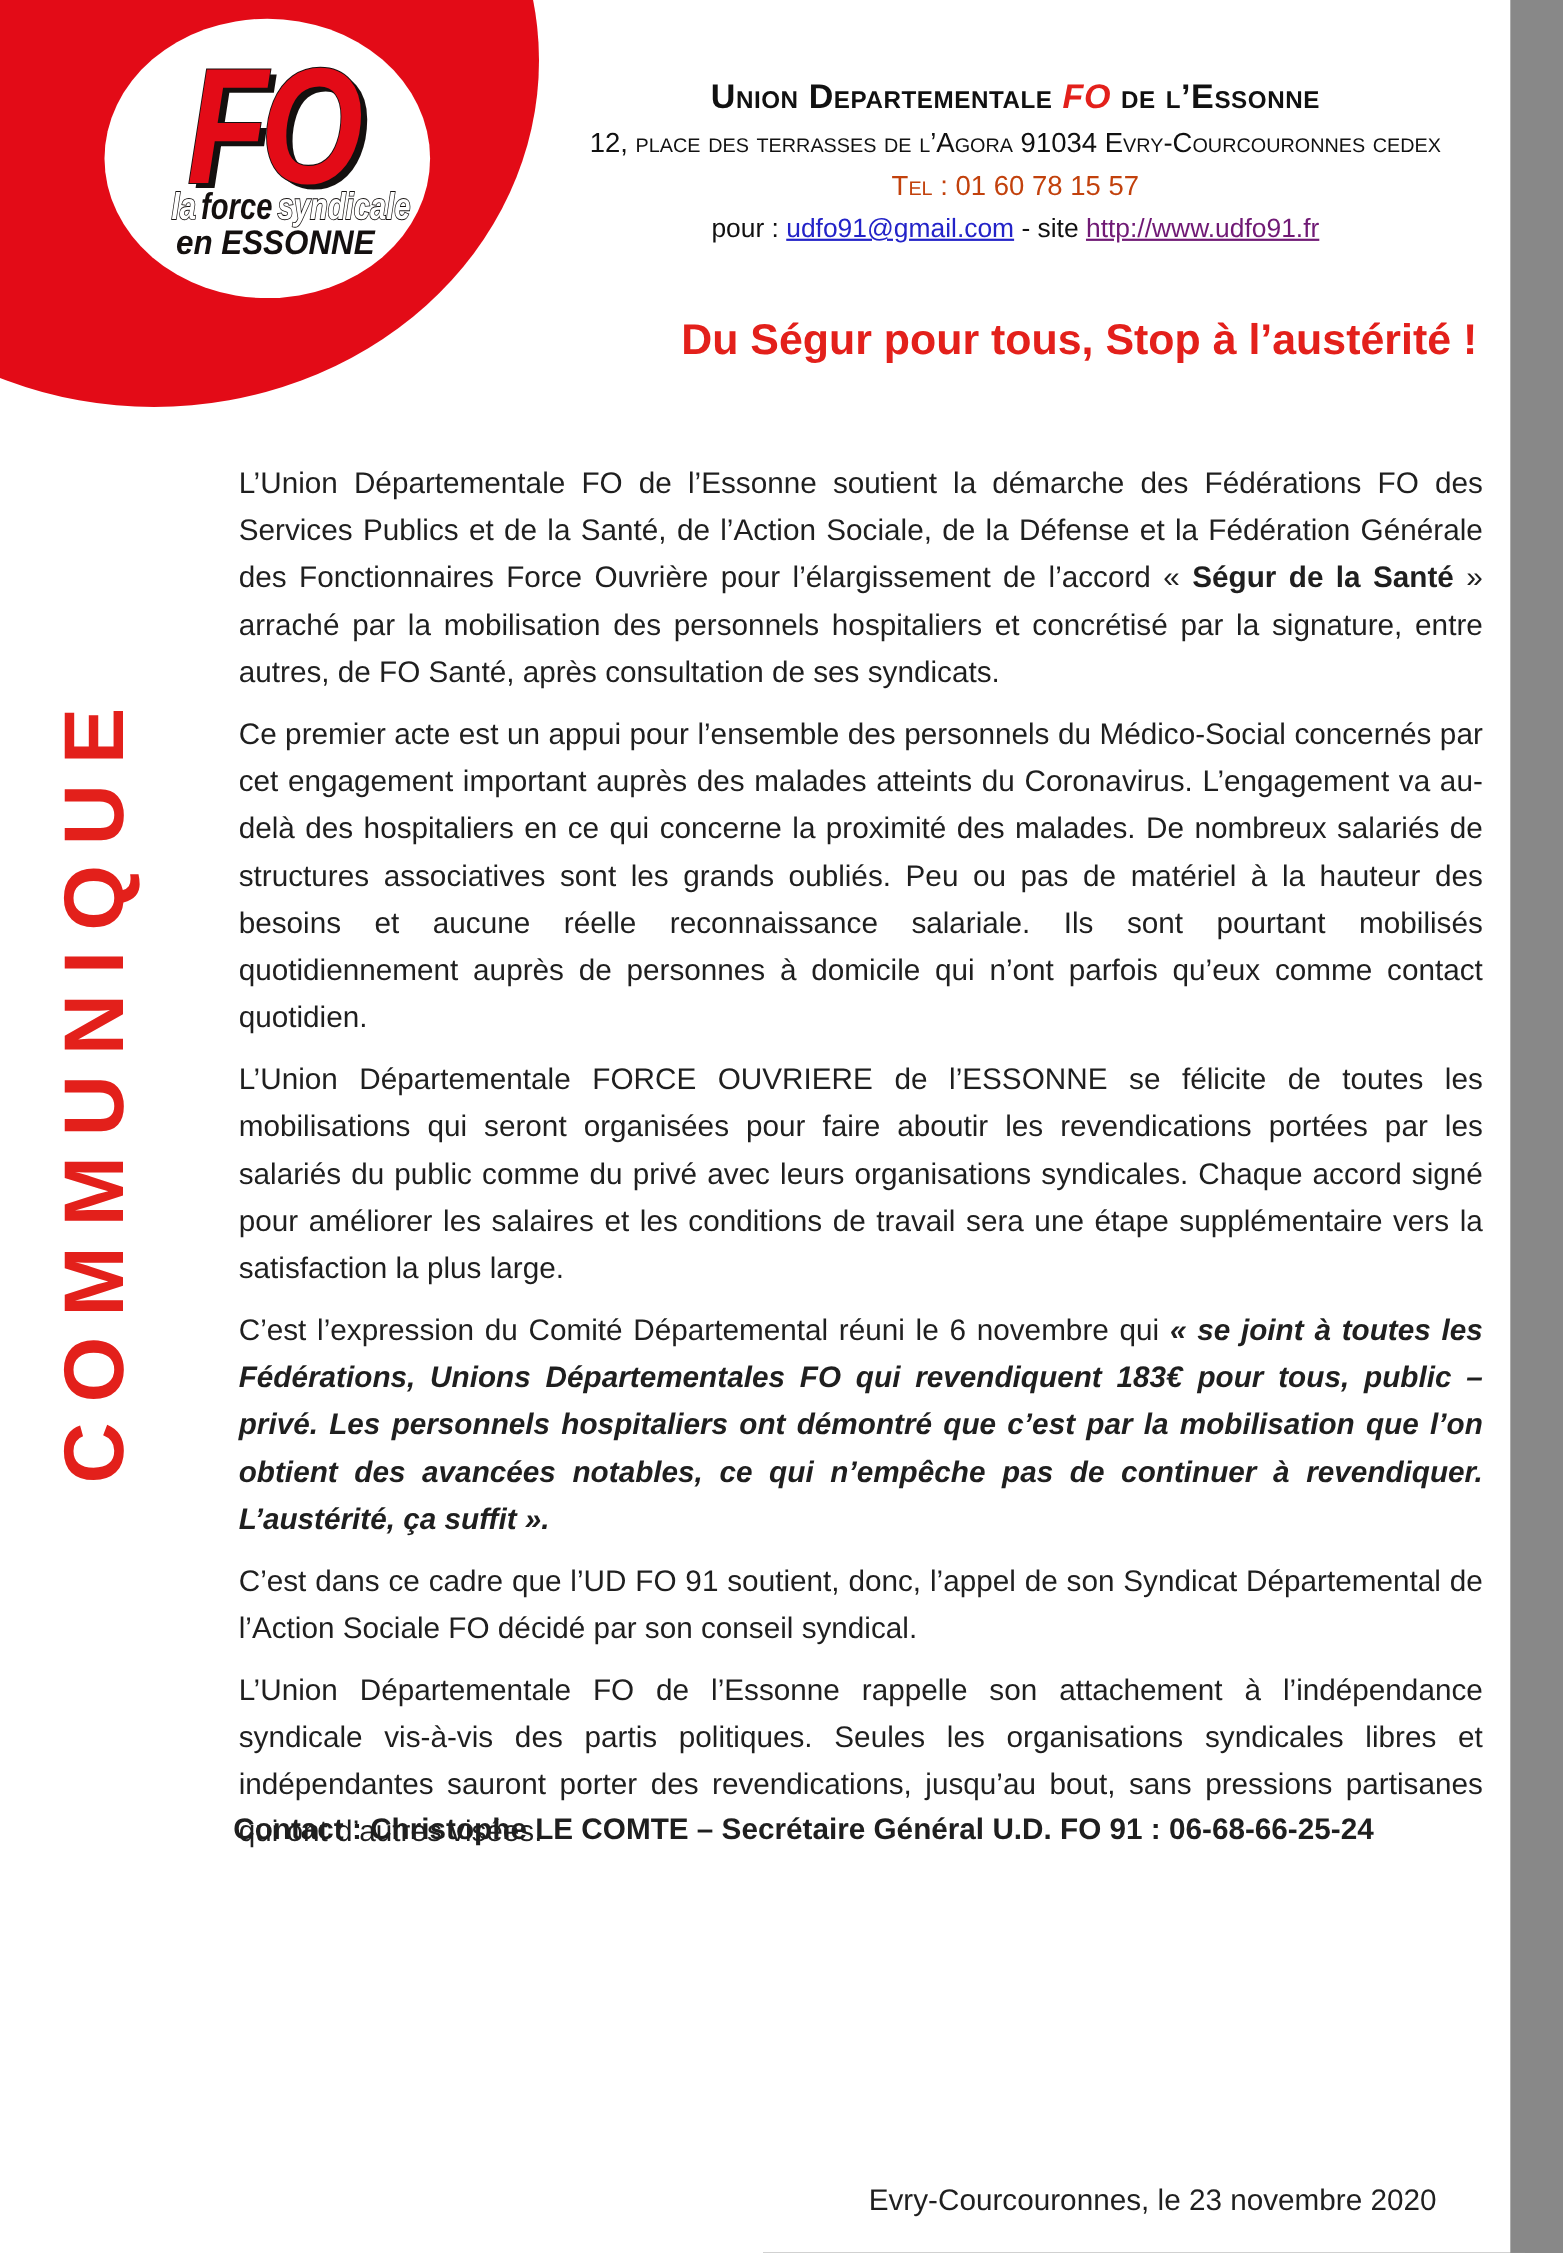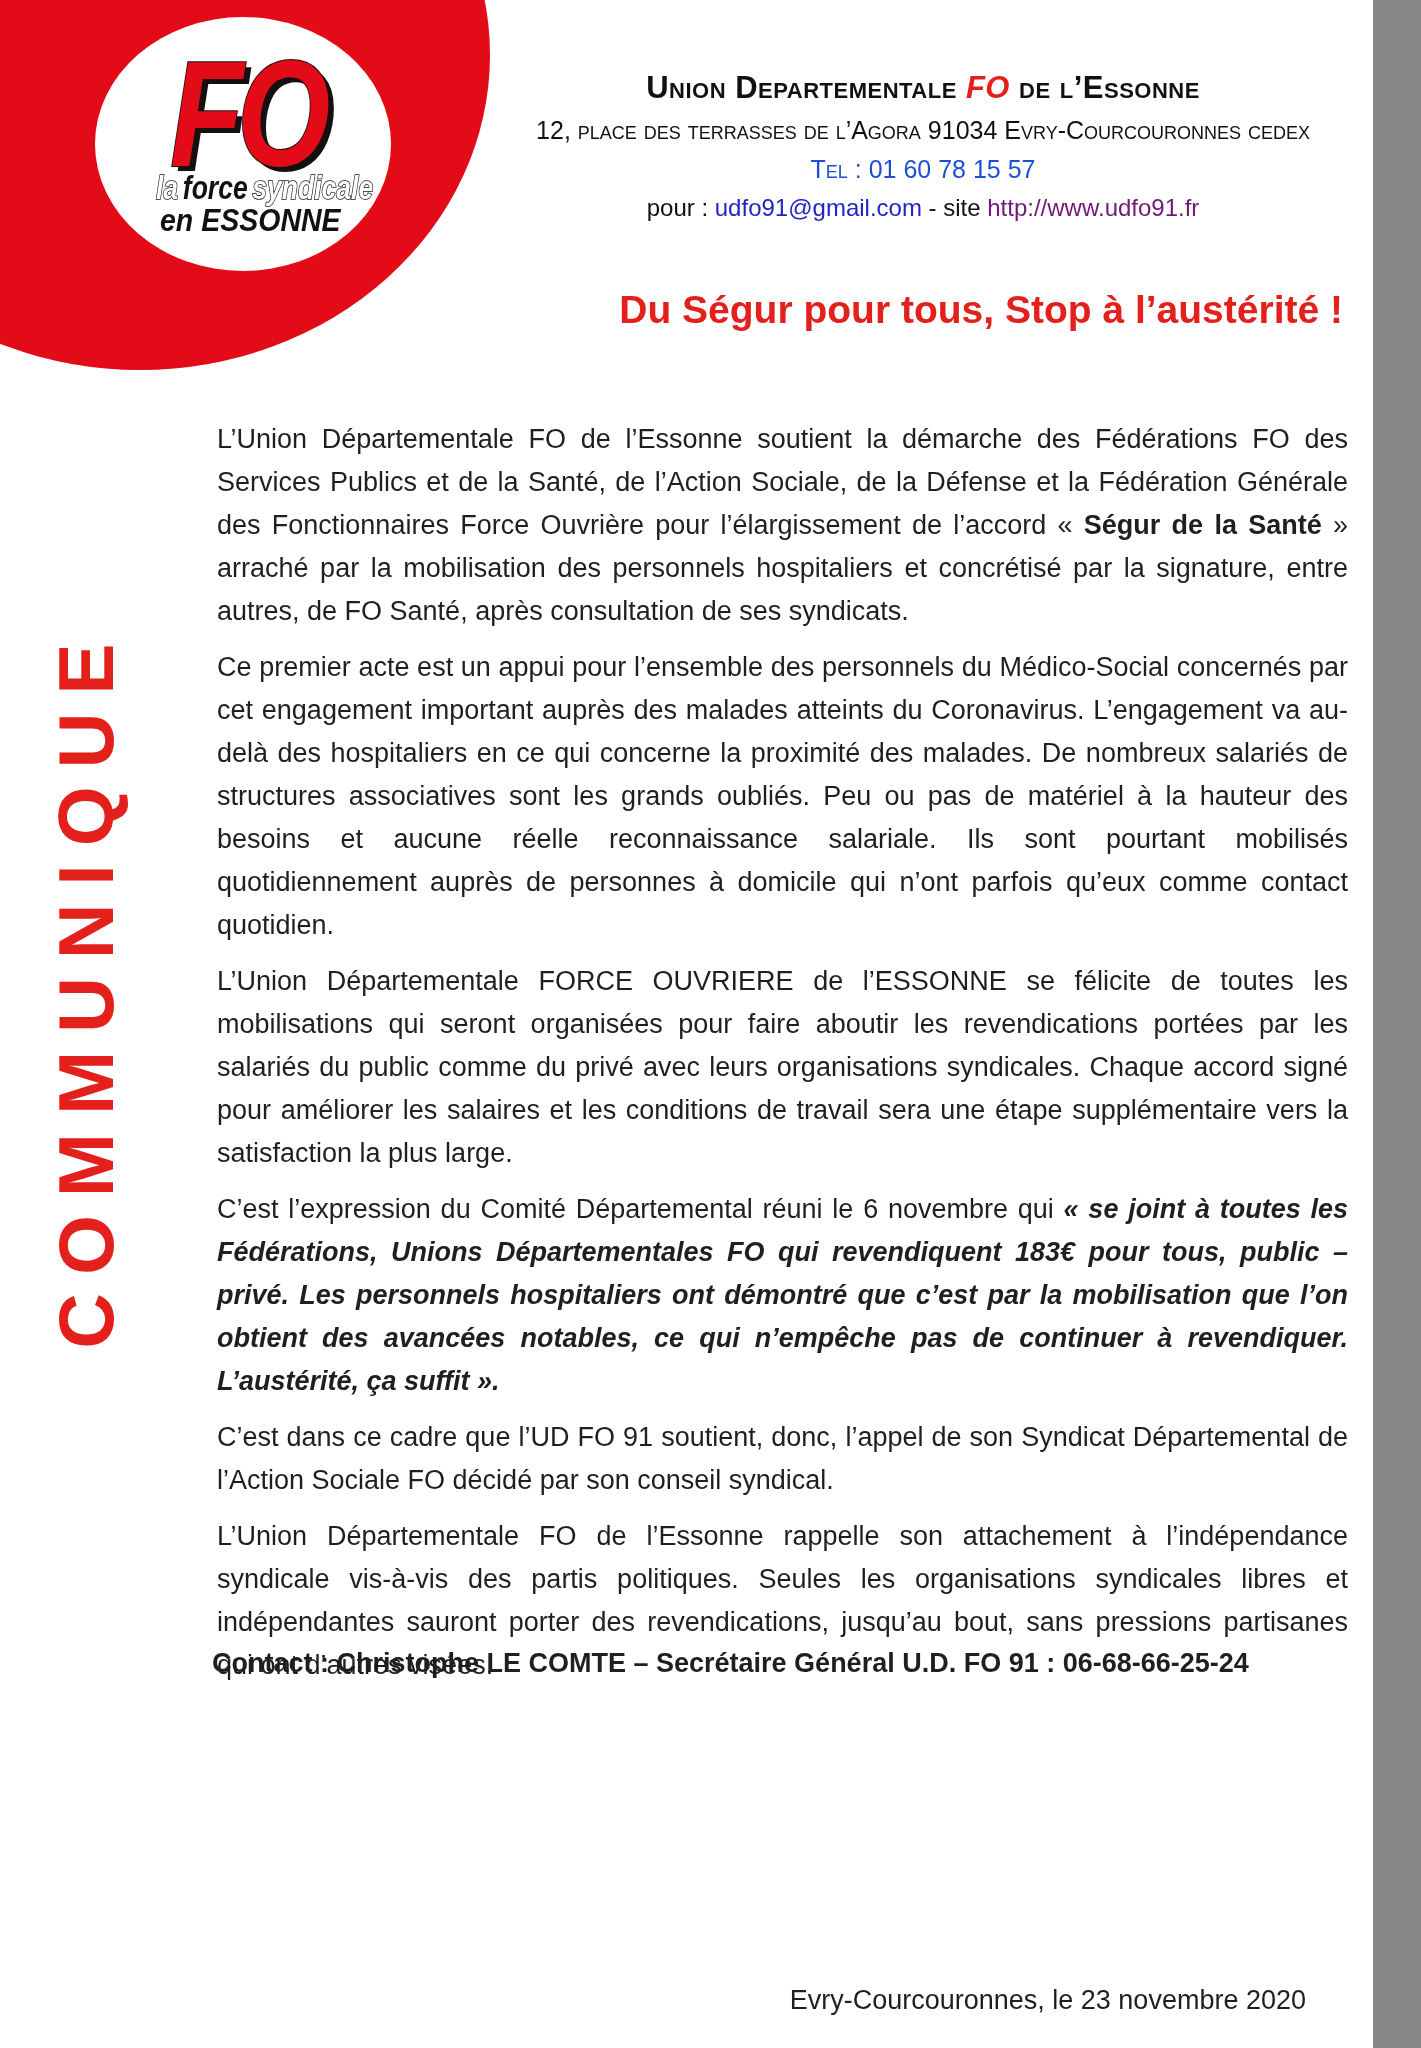--- a/index.html
+++ b/index.html
@@ -19,23 +19,23 @@
     display:flex;flex-direction:column;gap:8px;
     text-align:right;
     align-items:center;
   }
   .org-title{
     font-size:31px;font-weight:bold;font-variant:small-caps;
     letter-spacing:.5px;line-height:36px;color:#111;
   }
   .org-title .fo-red{font-style:italic;}
   .org-address{font-size:25px;font-variant:small-caps;line-height:32px;color:#111;}
-  .org-tel{font-size:25px;font-variant:small-caps;line-height:30px;color:#1d4ed8;}
+  .org-tel{font-size:25px;font-variant:small-caps;line-height:30px;color:#c2410c;}
   .org-mail{font-size:24px;line-height:32px;color:#111;}
-  .org-mail a{cursor:pointer;}
+  .org-mail a{text-decoration:underline;cursor:pointer;}
   
   .banner{
     position:absolute;top:287px;left:212px;width:1131px;
     text-align:right;font-size:39px;font-weight:bold;line-height:46px;
   }
   
   .communique{
     position:absolute;left:-284px;top:943px;width:740px;height:88px;
     transform:rotate(-90deg);
     font-size:77px;font-weight:bold;letter-spacing:18px;

